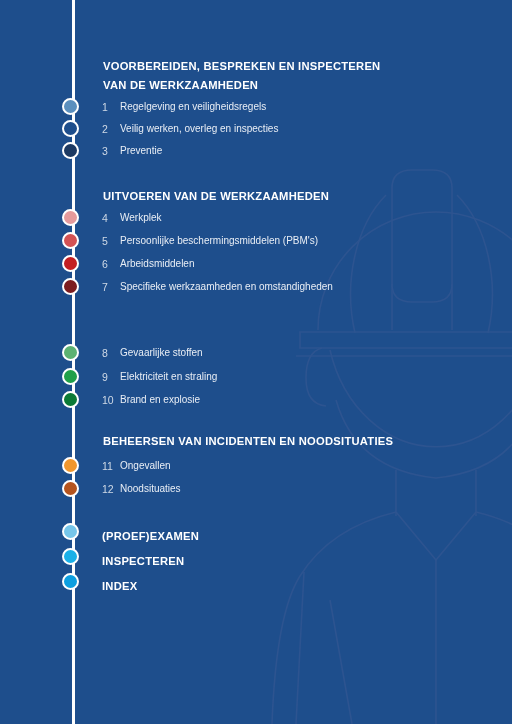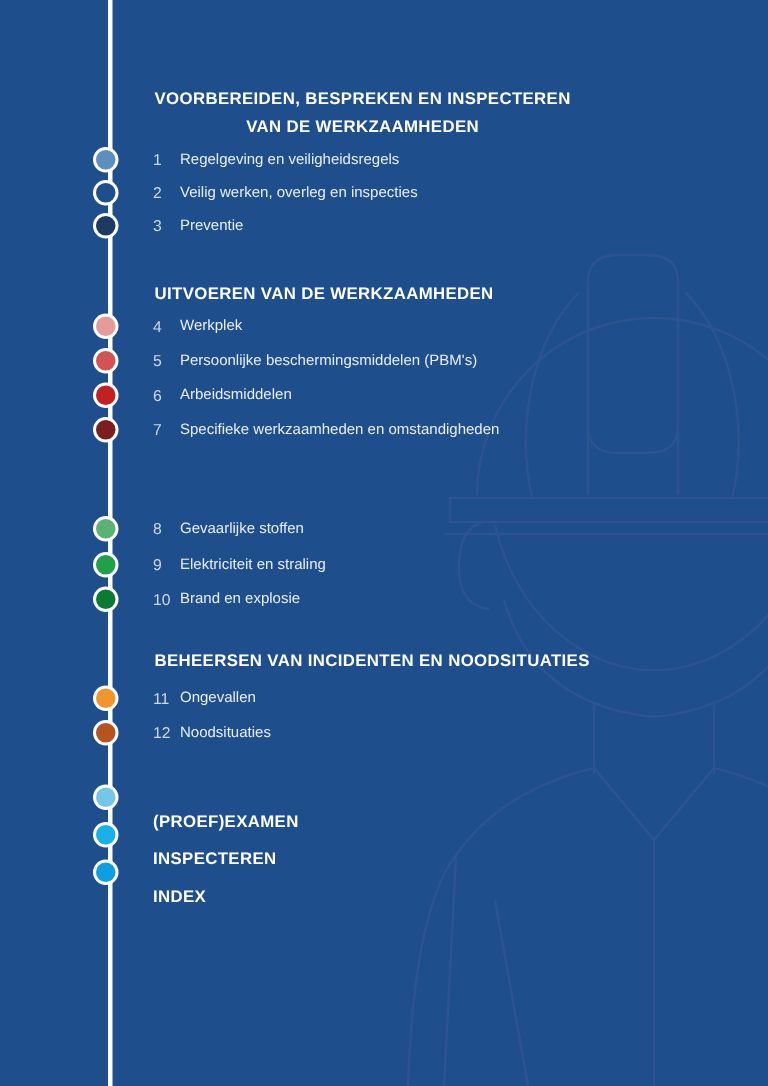--- a/index.html
+++ b/index.html
@@ -94,21 +94,21 @@
 
   
   .plain {
     position: absolute;
     left: 0;
     height: 22px;
   }
   .plain .label {
     position: absolute;
     left: 102px;
-    top: 16px;
+    top: 4px;
     color: #ffffff;
     font-size: 11.2px;
     font-weight: bold;
     letter-spacing: 0.25px;
     line-height: 22px;
     white-space: nowrap;
   }
 </style>
 </head>
 <body>
@@ -148,21 +148,21 @@
 
     <path d="M 330 600 L 352 724"></path>
     <path d="M 542 600 L 520 724"></path>
   </g>
 </svg>
 
 <div id="rail"></div>
 
 <div id="content">
 
-<div class="group-title" style="top: 57px; text-align: center;">VOORBEREIDEN, BESPREKEN EN INSPECTEREN
+<div class="group-title" style="top: 57px;">VOORBEREIDEN, BESPREKEN EN INSPECTEREN
 VAN DE WERKZAAMHEDEN</div>
     <div class="dot" style="top: 98px; background: rgb(91, 143, 190);"></div>
     <div class="row" style="top: 96px;">
       <span class="num">1</span>
       <span class="label">Regelgeving en veiligheidsregels</span>
     </div>
     <div class="dot" style="top: 120px; background: rgb(30, 78, 140);"></div>
     <div class="row" style="top: 118px;">
       <span class="num">2</span>
       <span class="label">Veilig werken, overleg en inspecties</span>

